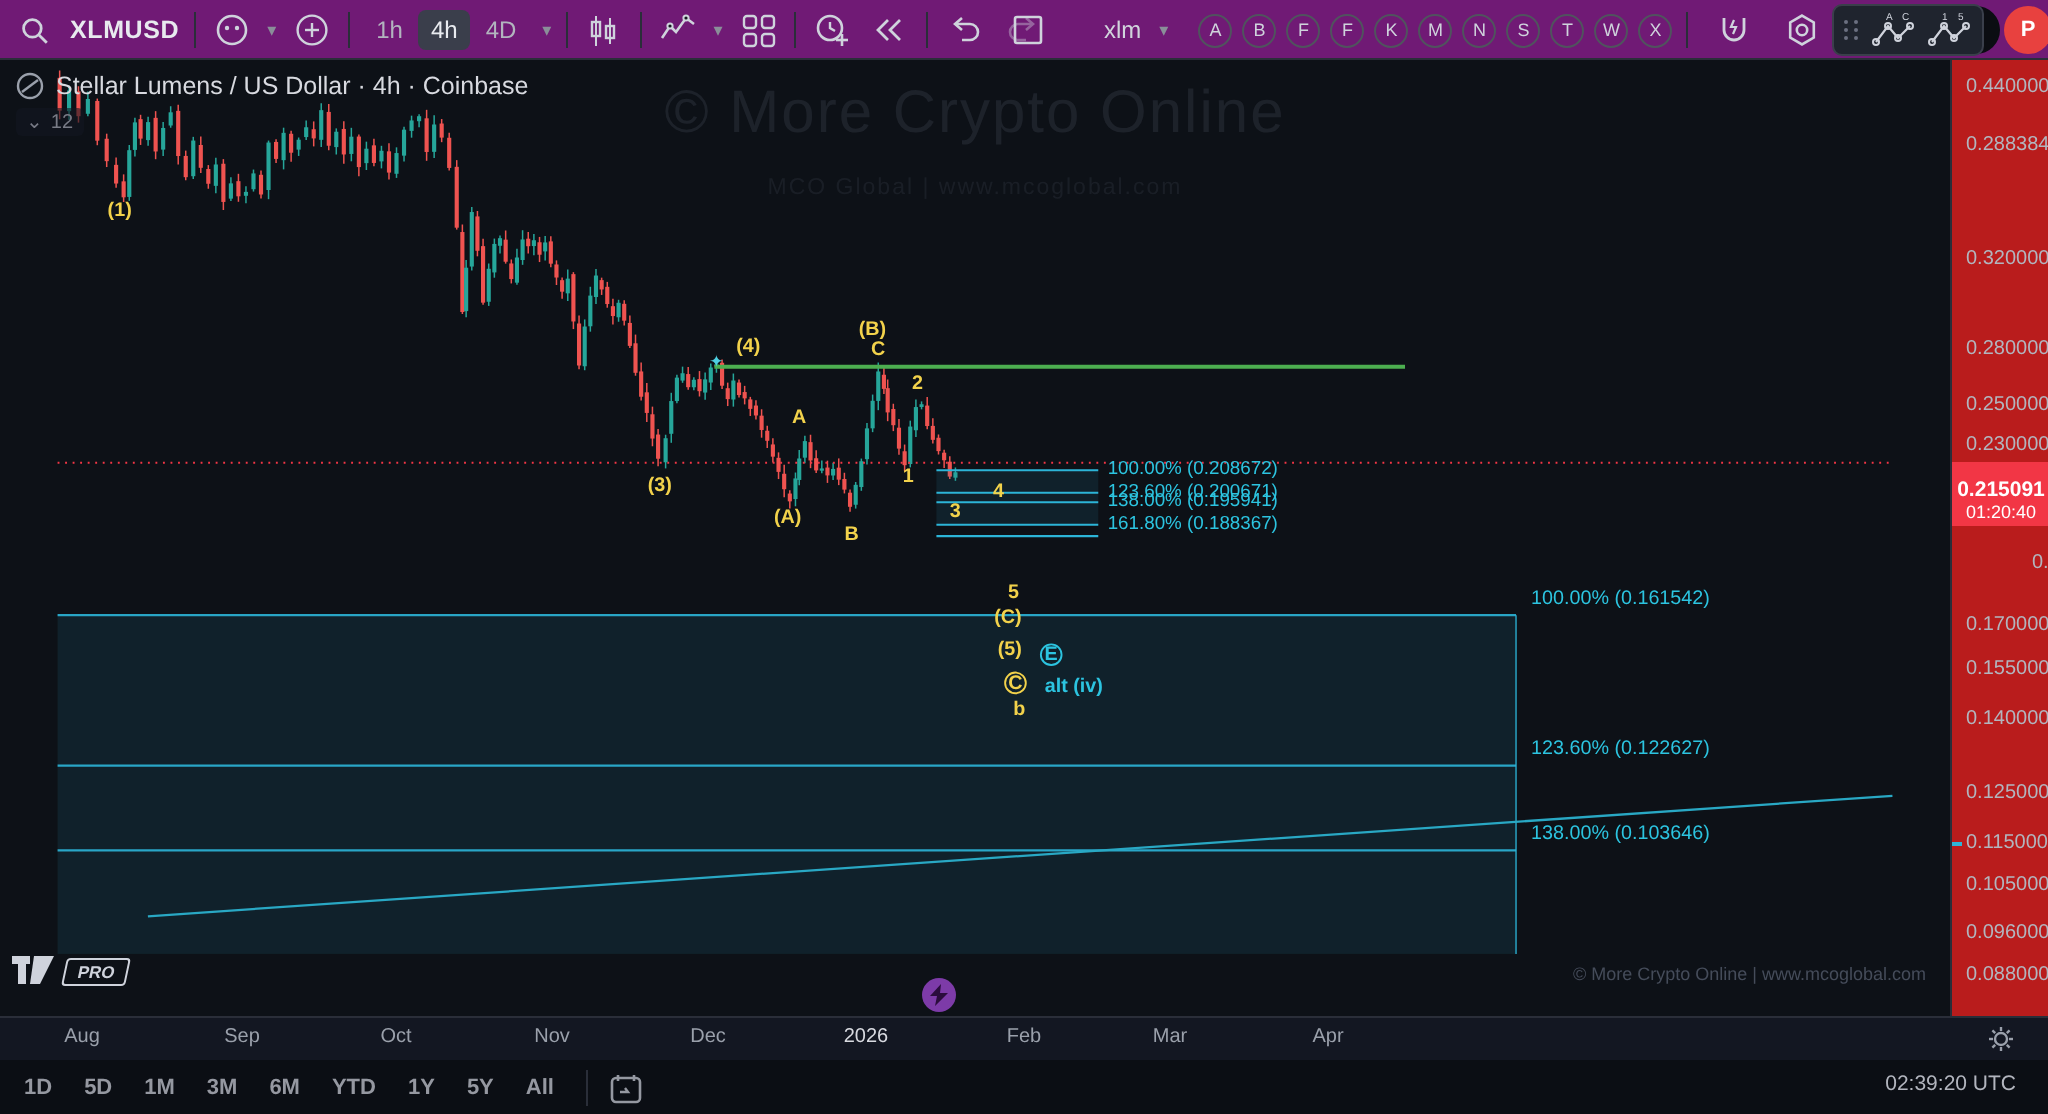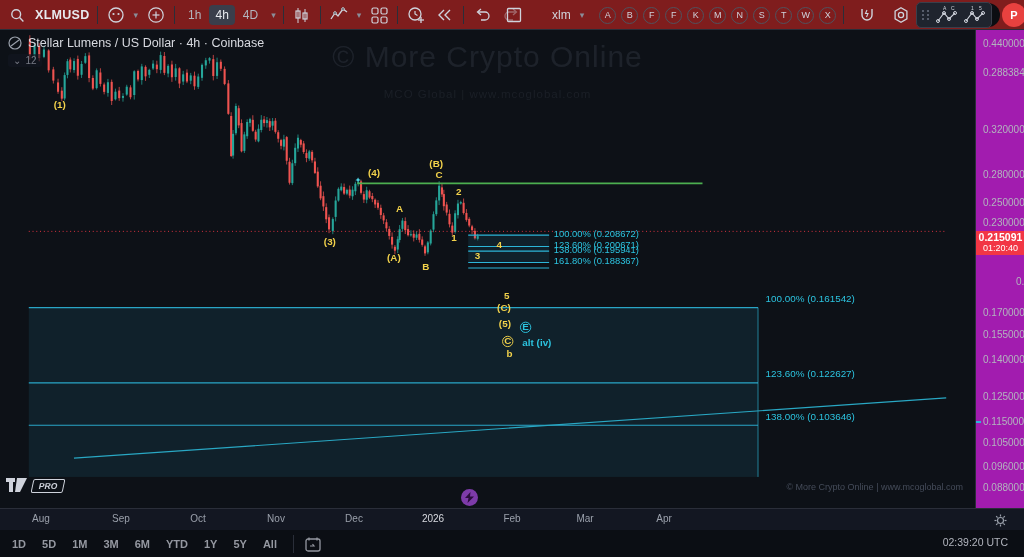--- a/index.html
+++ b/index.html
@@ -1,20 +1,20 @@
 <!DOCTYPE html>
 <html><head>
 <meta charset="utf-8">
 <style>
   html,body{margin:0;padding:0;background:#000;}
   *{box-sizing:border-box;}
   #app{position:relative;width:1024px;height:557px;background:#0d1117;overflow:hidden;
        font-family:"Liberation Sans",sans-serif;color:#d1d4dc;}
   
-  #topbar{position:absolute;left:0;top:0;width:1024px;height:30px;background:#7f1d1d;
+  #topbar{position:absolute;left:0;top:0;width:1024px;height:30px;background:#701a75;
           border-bottom:1px solid #2a2e39;overflow:hidden;z-index:30;}
   .cluster{position:absolute;top:0;height:30px;display:flex;align-items:center;gap:7px;}
   .tbico{display:flex;align-items:center;justify-content:center;width:22px;height:22px;color:#cfd3dc;}
   .tbico svg{display:block;}
   .vdiv{width:1px;height:18px;background:#2a2e39;}
   .sym{font-size:12.5px;font-weight:bold;color:#e8eaef;letter-spacing:.3px;}
   .ivbtn{font-size:12px;color:#b2b5be;padding:3px 6px;border-radius:4px;cursor:pointer;}
   .ivbtn.active{background:#3a3e4b;color:#e8eaef;}
   .chev{color:#8a8e99;font-size:9px;}
   .letterbtn{width:17px;height:17px;border:1px solid #50535e;border-radius:50%;display:flex;
@@ -37,25 +37,25 @@
   #legend .l1{display:flex;align-items:center;gap:6px;font-size:12.5px;color:#d8dae0;}
   #legend .l2{margin-top:4px;display:inline-flex;align-items:center;gap:4px;font-size:10px;color:#787b86;
               background:rgba(19,23,34,.6);padding:1px 5px;border-radius:3px;}
   #cornerwm{position:absolute;top:452px;right:12px;font-size:9px;color:#454c5a;z-index:2;}
   #tvlogo{position:absolute;left:6px;top:448px;display:flex;align-items:center;gap:4px;z-index:6;}
   #tvlogo .pro{font-size:8.5px;font-weight:bold;color:#cfd3dc;border:1px solid #cfd3dc;
                padding:1px 6px;transform:skewX(-12deg);border-radius:2px;}
   #boost{position:absolute;left:461px;top:459px;width:17px;height:17px;border-radius:50%;background:#7d3ba8;
          display:flex;align-items:center;justify-content:center;z-index:6;}
   
-  #paxis{position:absolute;left:975px;top:30px;width:49px;height:500px;background:#a21caf;
+  #paxis{position:absolute;left:975px;top:30px;width:49px;height:500px;background:#b91c1c;
          border-left:1px solid #2a2e39;z-index:10;}
   .ptick{position:absolute;left:7px;font-size:10px;color:#b2b5be;white-space:nowrap;}
   #lastpx{position:absolute;left:0px;width:49px;background:#f23645;color:#fff;text-align:center;
-          padding:1px 0 2px;z-index:3;}
+          padding:9px 0 2px;z-index:3;}
   #lastpx .p{font-size:10.5px;font-weight:bold;line-height:11px;}
   #lastpx .c{font-size:9px;line-height:10px;}
   .trendtick{position:absolute;left:0;width:5px;height:2px;background:#2cb5d8;}
   
   #taxis{position:absolute;left:0;top:508px;width:1024px;height:22px;background:#131722;
          border-top:1px solid #2a2e39;z-index:20;}
   .mtick{position:absolute;top:4px;font-size:10px;color:#9aa0ab;}
   .mtick.emph{color:#d8dae0;}
   #axgear{position:absolute;left:994px;top:4px;color:#9aa0ab;}
   

